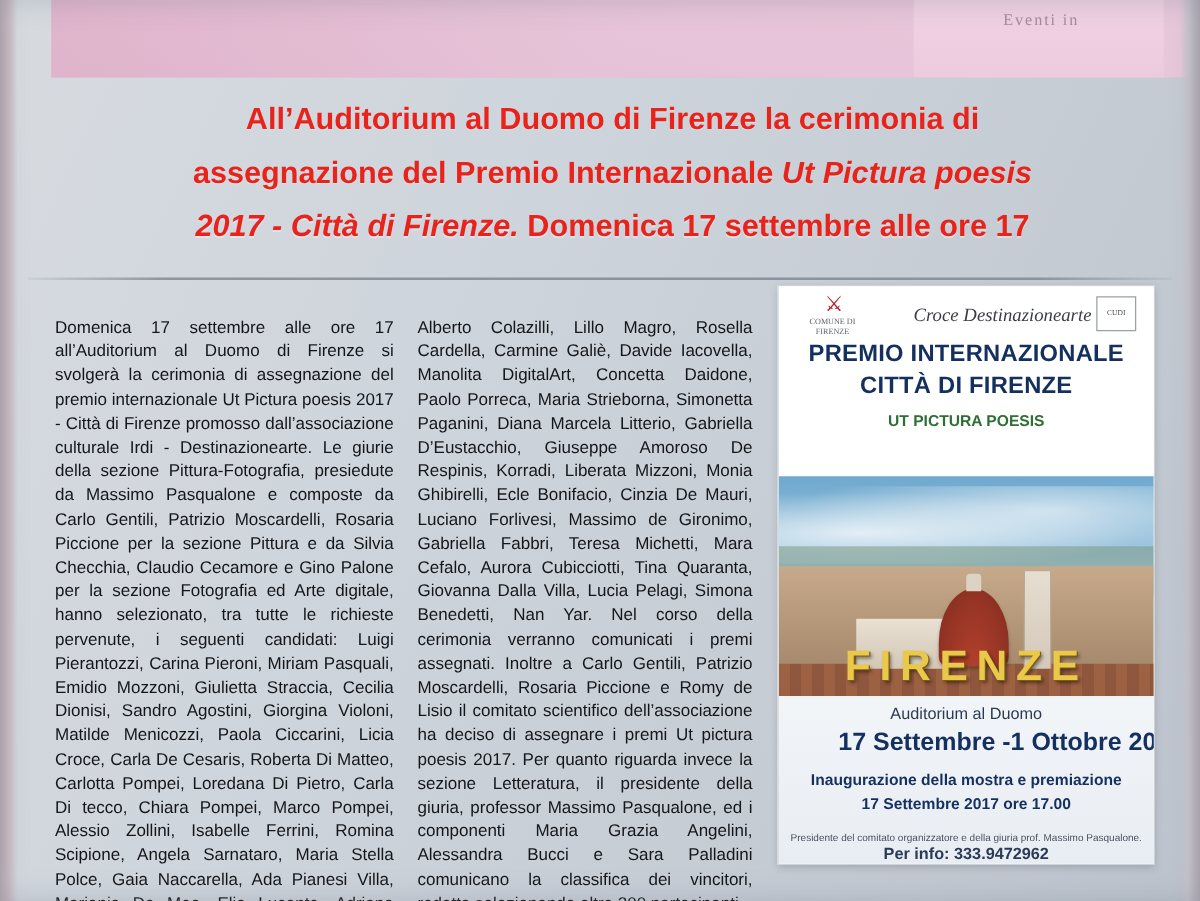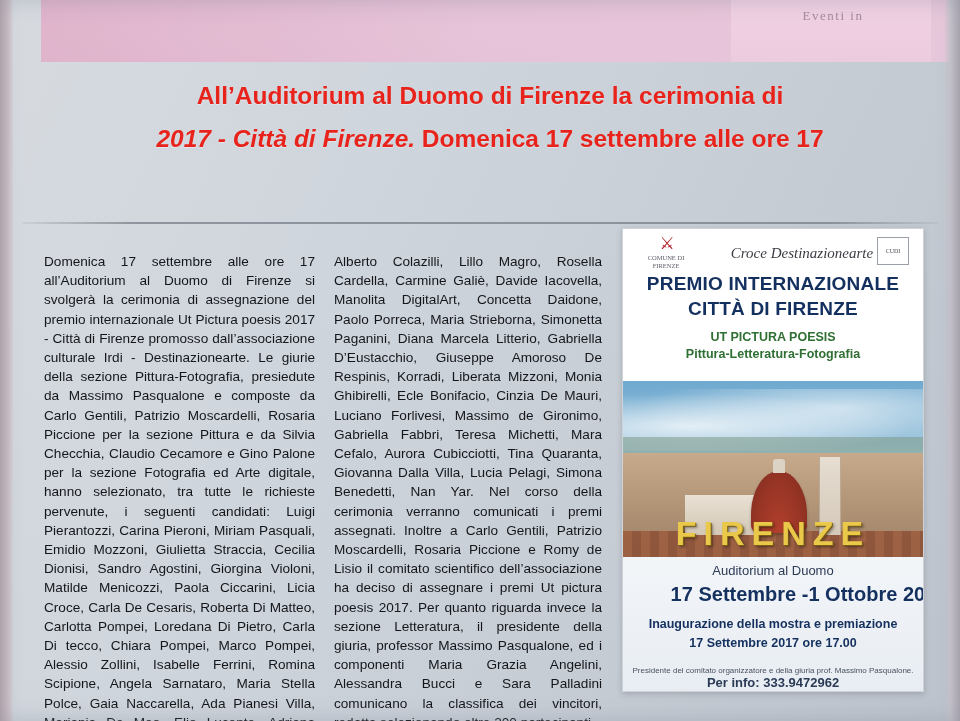--- a/index.html
+++ b/index.html
@@ -338,20 +338,21 @@
   <div class="edge-right"></div>
 
   <div class="top-band">
     <div class="top-band-inner"></div>
     <div class="brand-box"></div>
     <div class="brand-eventi">Eventi in</div>
   </div>
 
   <div class="headline">
     <div>All’Auditorium al Duomo di Firenze la cerimonia di</div>
+    <div><span>assegnazione del Premio Internazionale </span><span class="it">Ut Pictura poesis</span></div>
     <div><span class="it">2017 -  Città di Firenze.</span><span> Domenica 17 settembre alle ore 17</span></div>
   </div>
 
   <div class="rule"></div>
 
   <div class="col col-1">Domenica 17 settembre alle ore 17 all’Auditorium al Duomo di Firenze si svolgerà la cerimonia di assegnazione del premio internazionale Ut Pictura poesis 2017 - Città di Firenze promosso dall’associazione culturale Irdi - Destinazionearte. Le giurie della sezione Pittura-Fotografia, presiedute da Massimo Pasqualone e composte da Carlo Gentili, Patrizio Moscardelli, Rosaria Piccione per la sezione Pittura e da Silvia Checchia, Claudio Cecamore e Gino Palone per la sezione Fotografia ed Arte digitale, hanno selezionato, tra tutte le richieste pervenute, i seguenti candidati: Luigi Pierantozzi, Carina Pieroni, Miriam Pasquali, Emidio Mozzoni, Giulietta Straccia, Cecilia Dionisi, Sandro Agostini, Giorgina Violoni, Matilde Menicozzi, Paola Ciccarini, Licia Croce, Carla De Cesaris, Roberta Di Matteo, Carlotta Pompei, Loredana Di Pietro, Carla Di tecco, Chiara Pompei, Marco Pompei, Alessio Zollini, Isabelle Ferrini, Romina Scipione, Angela Sarnataro, Maria Stella Polce, Gaia Naccarella, Ada Pianesi Villa, Mariapia De Meo, Elio Lucente, Adriana Chiarenza,</div>
   <div class="col col-2">Alberto Colazilli, Lillo Magro, Rosella Cardella, Carmine Galiè, Davide Iacovella, Manolita DigitalArt, Concetta Daidone, Paolo Porreca, Maria Strieborna, Simonetta Paganini, Diana Marcela Litterio, Gabriella D’Eustacchio, Giuseppe Amoroso De Respinis, Korradi, Liberata Mizzoni, Monia Ghibirelli, Ecle Bonifacio, Cinzia De Mauri, Luciano Forlivesi, Massimo de Gironimo, Gabriella Fabbri, Teresa Michetti, Mara Cefalo, Aurora Cubicciotti, Tina Quaranta, Giovanna Dalla Villa, Lucia Pelagi, Simona Benedetti, Nan Yar. Nel corso della cerimonia verranno comunicati i premi assegnati. Inoltre a Carlo Gentili, Patrizio Moscardelli, Rosaria Piccione e Romy de Lisio il comitato scientifico dell’associazione ha deciso di assegnare i premi Ut pictura poesis 2017. Per quanto riguarda invece la sezione Letteratura, il presidente della giuria, professor Massimo Pasqualone, ed i componenti Maria Grazia Angelini, Alessandra Bucci e Sara Palladini comunicano la classifica dei vincitori, redatta selezionando oltre 200 partecipanti.</div>
 
   <div class="poster">
 
@@ -368,21 +369,20 @@
         <div class="logo-cudi">CUDI</div>
       </div>
 
       <div class="poster-title">
         <div>PREMIO INTERNAZIONALE</div>
         <div>CITTÀ DI FIRENZE</div>
       </div>
 
       <div class="poster-sub">
         <div>UT PICTURA POESIS</div>
-        <div>Pittura-Letteratura-Fotografia</div>
       </div>
     </div>
 
     <div class="poster-photo">
       <div class="sky-clouds"></div>
       <div class="hills"></div>
       <div class="cityscape">
         <div class="roofs"></div>
       </div>
       <div class="nave"></div>

